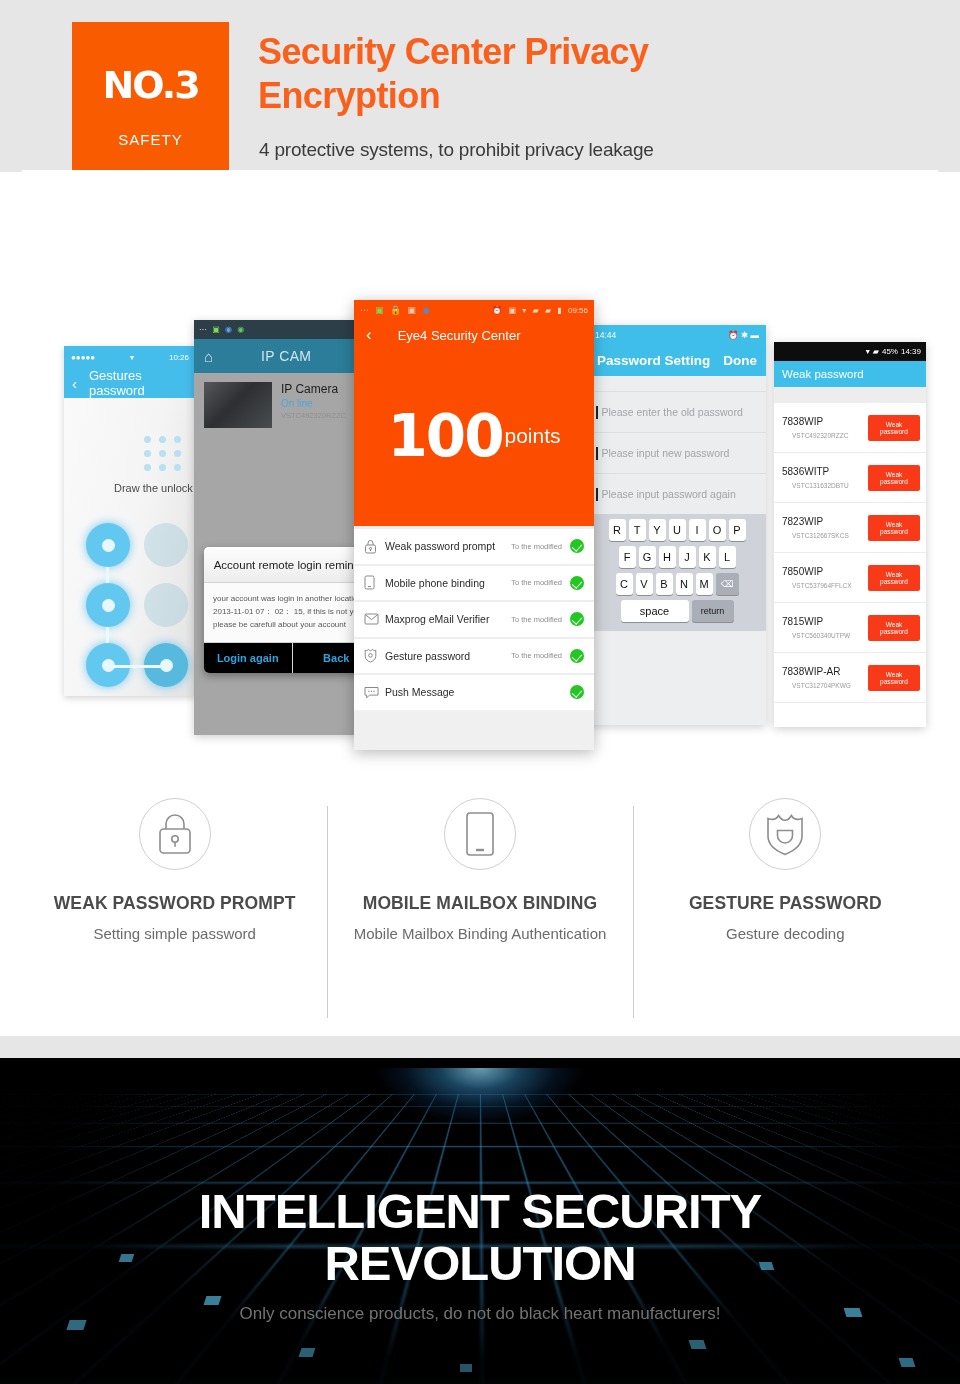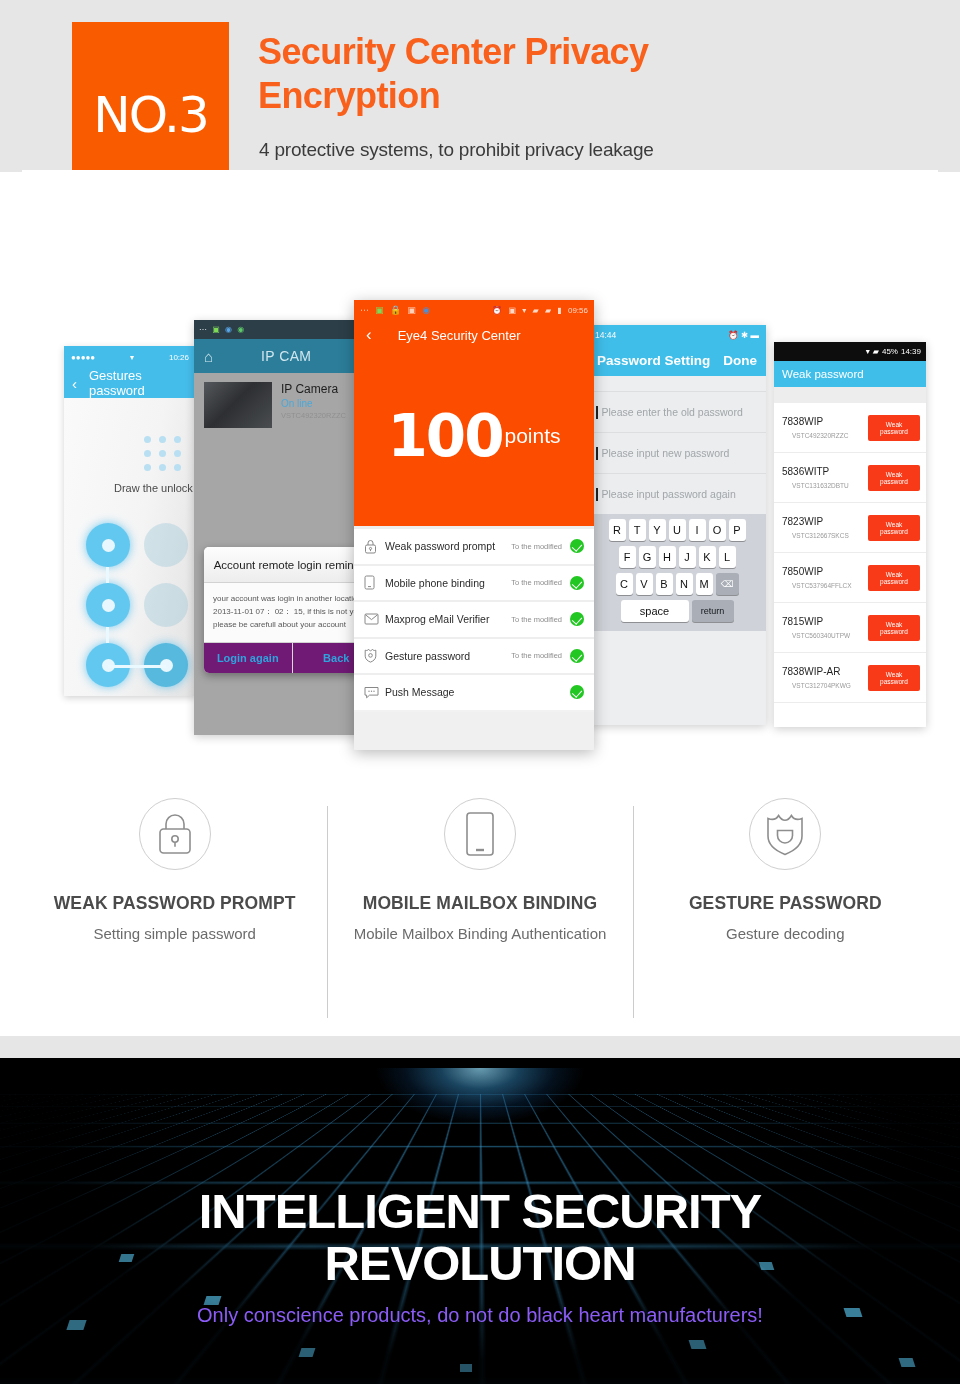--- a/index.html
+++ b/index.html
@@ -15,22 +15,22 @@
   .header-band {
     position: absolute; left: 0; top: 0; width: 960px; height: 172px;
     background: #e6e6e6;
   }
   .no-badge {
     position: absolute; left: 72px; top: 22px; width: 157px; height: 166px;
     background: #f95c00; color: #fff; text-align: center;
   }
   .no-badge .no-text {
     font-family: "DejaVu Sans", sans-serif;
-    font-weight: normal; font-size: 50px; line-height: 1;
-    letter-spacing: -2px; margin-top: 68px;
+    font-weight: bold; font-size: 38px; line-height: 1;
+    letter-spacing: -2px; margin-top: 44px;
   }
   .no-badge .safety-text {
     font-size: 15px; letter-spacing: 1px; margin-top: 27px; font-weight: 400;
   }
   .hdr-title {
     position: absolute; left: 258px; top: 30px; width: 640px;
     color: #f8601c; font-weight: bold; font-size: 36px; line-height: 1.22;
     letter-spacing: -0.6px;
   }
   .hdr-sub {
@@ -128,21 +128,21 @@
   .dialog .dh {
     padding: 12px 8px 11px; text-align: center; font-size: 11.5px; color: #1d1d1d;
     background: linear-gradient(#fdfdfd,#ededed); border-bottom: 1px solid #d2d2d2;
     white-space: nowrap; overflow: hidden;
   }
   .dialog .db { padding: 9px 9px 10px; }
   .dialog .db p {
     font-size: 8px; color: #585858; line-height: 1.65; white-space: nowrap; overflow: hidden;
   }
   .dialog .df {
-    display: flex; border-top: 1px solid #d2d2d2; background: #701a75;
+    display: flex; border-top: 1px solid #d2d2d2; background: #000000;
   }
   .dialog .df div {
     flex: 1; text-align: center; padding: 9px 0; color: #2fa3de; font-size: 11px;
     font-weight: bold;
   }
   .dialog .df div:first-child { border-right: 1px solid #d9d9d9; }
 
   
   .p3 {
     left: 332px; top: 130px; width: 240px; height: 450px;
@@ -303,21 +303,21 @@
   }
   .banner .speck { position: absolute; background: #5fd3ff; opacity: .8; }
   .banner h2 {
     position: absolute; left: 0; right: 0; top: 128px; text-align: center;
     font-family: Liberation Sans, sans-serif;
     color: #fff; font-size: 49px; font-weight: bold; line-height: 1.06;
     letter-spacing: -1px; text-shadow: 0 0 16px rgba(0,0,0,.8);
   }
   .banner .tag {
     position: absolute; left: 0; right: 0; top: 246px; text-align: center;
-    color: #8b5cf6; font-size: 20px; text-shadow: 0 0 10px rgba(0,0,0,.9);
+    color: #737373; font-size: 17px; text-shadow: 0 0 10px rgba(0,0,0,.9);
   }
   svg { display: block; }
 </style>
 </head>
 <body>
 
 <div class="page">
 
   <div class="header-band"></div>
 

